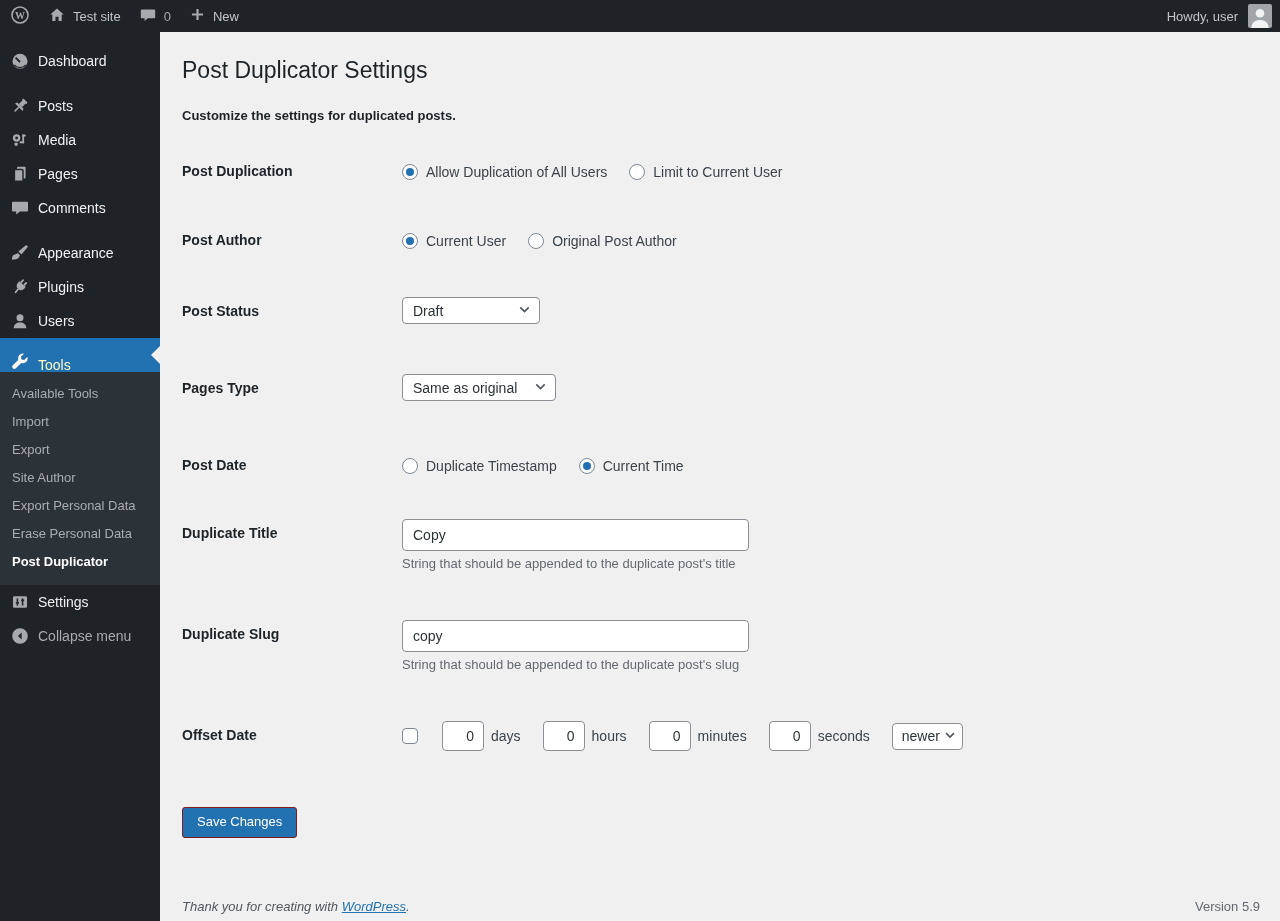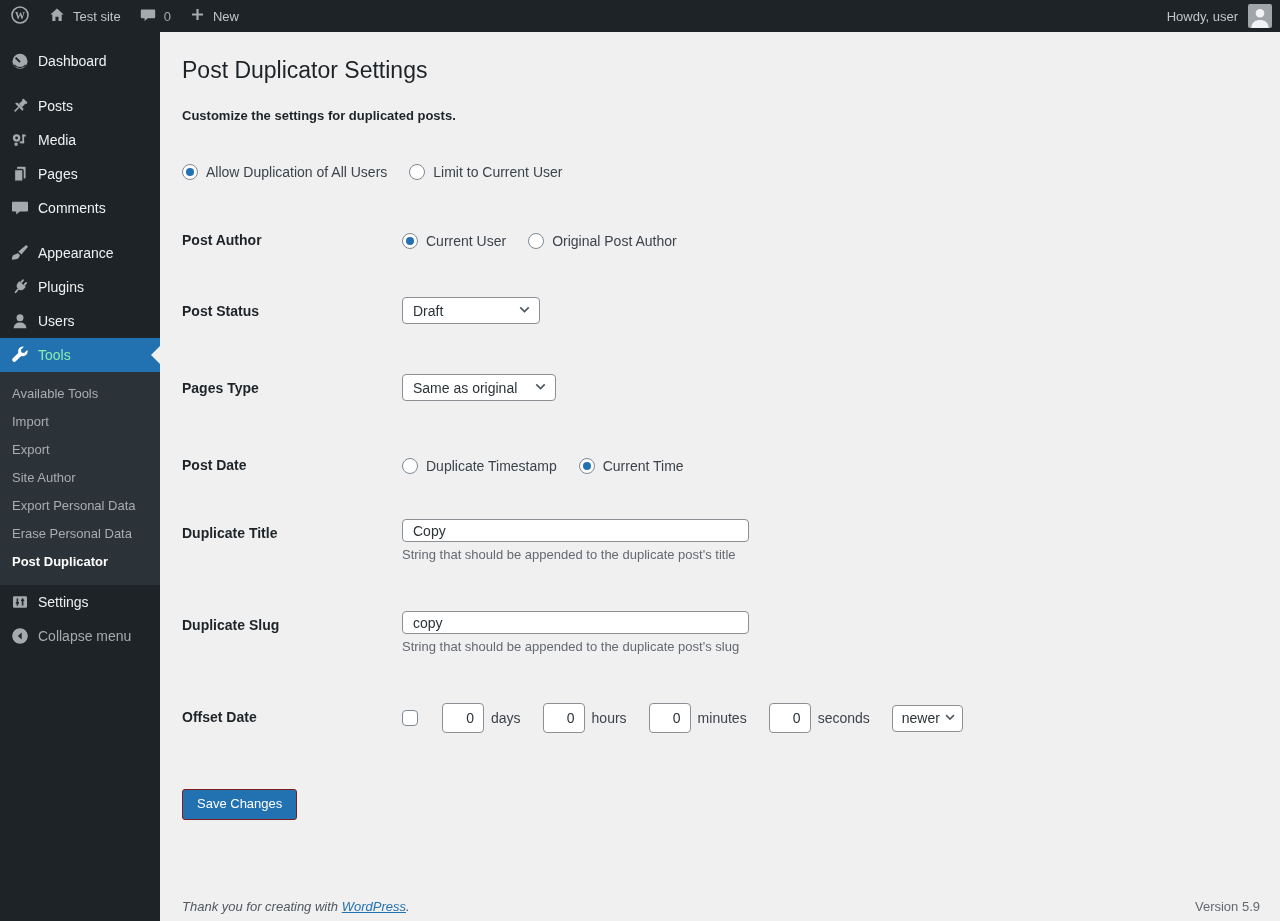--- a/index.html
+++ b/index.html
@@ -26,21 +26,21 @@
   .sidebar {
     position:absolute; top:32px; left:0; width:160px; bottom:0;
     background:#1d2327; color:#f0f0f1; font-size:14px; padding-top:12px;
   }
   .menu-item {
     display:flex; align-items:center; height:34px; padding-left:10px; gap:8px; cursor:pointer;
   }
   .mi-icon { width:20px; height:20px; flex:none; display:flex; align-items:center; justify-content:center; }
   .mi-label { line-height:1; }
   .menu-sep { height:11px; }
-  .menu-item.active { background:#2271b1; color:#86efac; position:relative; }
+  .menu-item.active { background:#2271b1; color:#fef9c3; position:relative;align-items:flex-end; }
   .menu-item.active::after {
     content:""; position:absolute; right:0; top:50%; transform:translateY(-50%);
     border:9px solid transparent; border-right-color:#f0f0f1;
   }
   .submenu { background:#2c3338; padding:8px 0 9px; }
   .submenu-item {
     padding:6px 12px; font-size:13px; line-height:16px; color:#a9acb0; cursor:pointer;
   }
   .submenu-item.current { color:#fff; font-weight:bold; }
   .collapse-item { color:#a7aaad; }
@@ -70,21 +70,21 @@
   .wp-select {
     height:27px; display:inline-flex; align-items:center; justify-content:space-between;
     padding:0 7px 0 10px; background:#fff; border:1px solid #8c8f94; border-radius:4px;
     font-size:14px; color:#2c3338; cursor:pointer;
   }
   .sel-status { width:138px; }
   .sel-type { width:154px; }
   .sel-newer { width:71px; padding:0 5px 0 9px; }
 
   .text-input {
-    width:347px; height:23px; border:1px solid #8c8f94; border-radius:4px;
+    width:347px; height:32px; border:1px solid #8c8f94; border-radius:4px;
     padding:0 10px; font-size:14px; color:#2c3338; background:#fff;
     font-family:"Liberation Sans", sans-serif;
   }
   .description { font-size:13px; color:#646970; margin-top:5px; line-height:15px; }
 
   .offset-line { display:flex; align-items:center; height:30px; }
   .checkbox {
     width:16px; height:16px; border:1px solid #7e8993; border-radius:4px;
     background:#fff; flex:none; margin-right:24px; cursor:pointer;
   }
@@ -315,20 +315,21 @@
 </div>
 
 <div class="content">
   <h1 class="page-title">Post Duplicator Settings</h1>
   <p class="page-subtitle">Customize the settings for duplicated posts.</p>
 
   <div class="settings-form">
 
     
     <div class="row mb1">
+      <div class="row-label">Post Duplication</div>
       <div class="row-ctl">
         <div class="radio-line">
           <label class="radio-opt">
             <span class="radio checked"></span>
             <span class="radio-label">Allow Duplication of All Users</span>
           </label>
           <label class="radio-opt">
             <span class="radio"></span>
             <span class="radio-label">Limit to Current User</span>
           </label>

